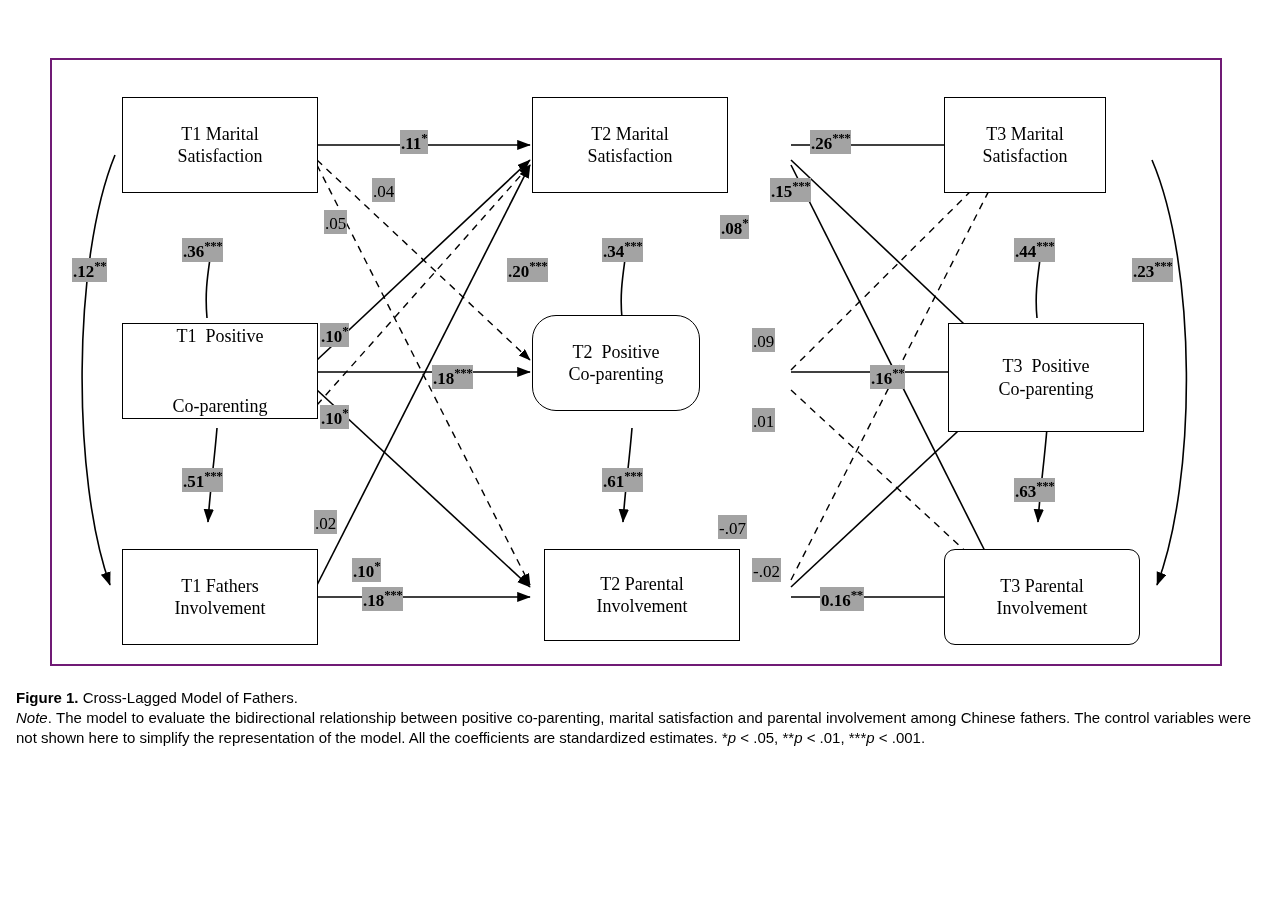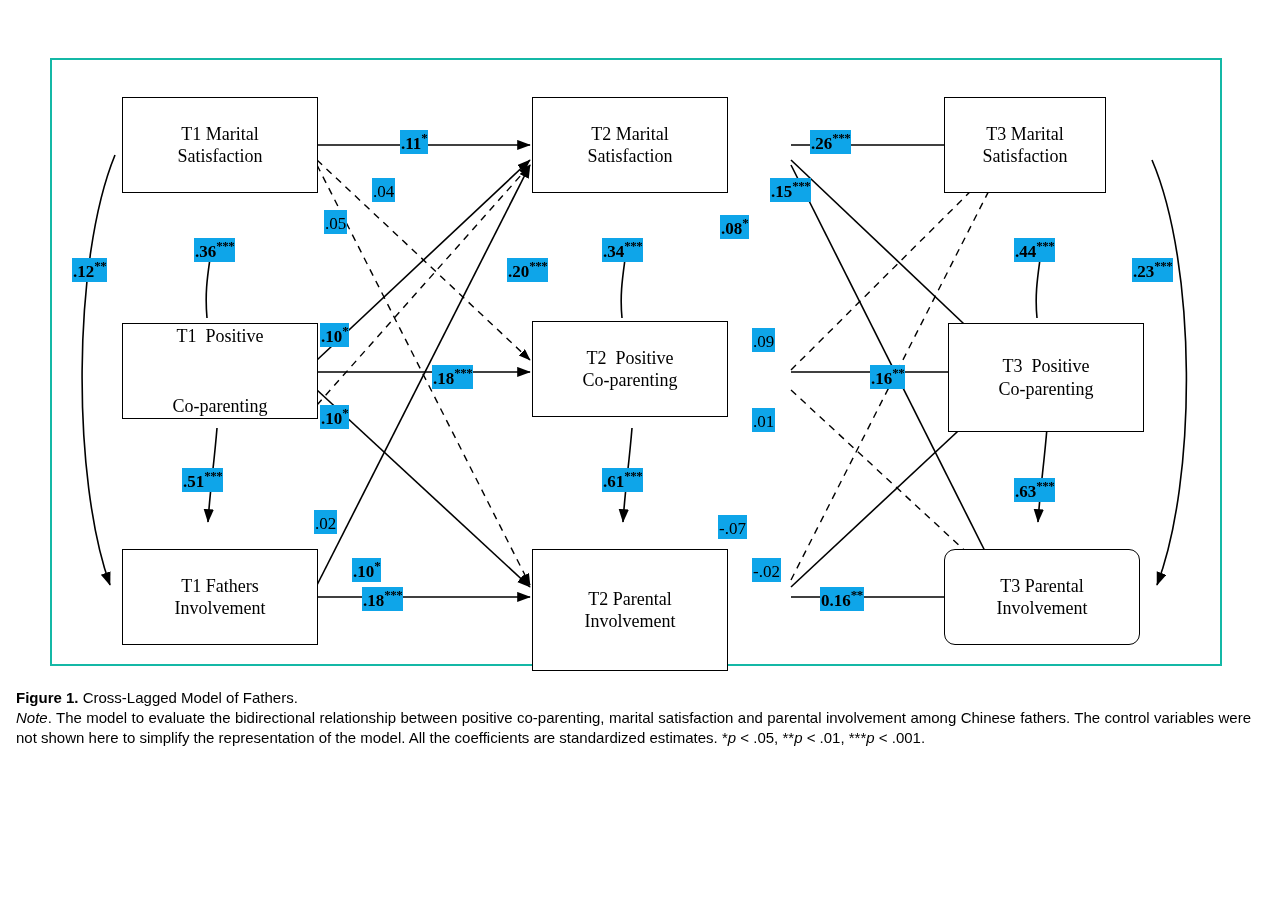--- a/index.html
+++ b/index.html
@@ -14,21 +14,21 @@
     color: #000000;
     position: relative;
     overflow: hidden;
   }
   #figure-wrap {
     position: absolute;
     left: 50px;
     top: 58px;
     width: 1172px;
     height: 608px;
-    border: 2px solid #14b8a6;
+    border: 2px solid #701a75;
     box-sizing: border-box;
     background: #ffffff;
     text-decoration: underline;
   }
   #diagram-svg {
     position: absolute;
     left: 0;
     top: 0;
   }
   .node-box {
@@ -43,21 +43,21 @@
     font-family: "Liberation Serif", serif;
     font-size: 18px;
     line-height: 1.25;
     text-align: center;
   }
   .node-line { display: block; white-space: pre; }
   .edge-label {
     position: absolute;
     font-family: "Liberation Serif", serif;
     font-size: 17px;
-    background: #0ea5e9;
+    background: #a3a3a3;
     padding: 0 1px;
     white-space: nowrap;
   }
   .edge-label.bold { font-weight: bold; }
   .sup { font-size: 13px; vertical-align: super; letter-spacing: -0.5px; }
   #caption {
     position: absolute;
     left: 16px;
     top: 688px;
     width: 1235px;
@@ -136,34 +136,34 @@
   </div>
   <div class="node-box" style="left:892px; top:37px; width:162px; height:96px;">
     <span class="node-line">T3 Marital</span>
     <span class="node-line">Satisfaction</span>
   </div>
 
   <div class="node-box" style="left:70px; top:263px; width:196px; height:96px;gap:48px;">
     <span class="node-line">T1  Positive</span>
     <span class="node-line">Co-parenting</span>
   </div>
-  <div class="node-box" style="left:480px; top:261px; width:196px; height:96px;">
+  <div class="node-box" style="left:480px; top:255px; width:168px; height:96px;border-radius:24px;">
     <span class="node-line">T2  Positive</span>
     <span class="node-line">Co-parenting</span>
   </div>
   <div class="node-box" style="left:896px; top:263px; width:196px; height:109px;">
     <span class="node-line">T3  Positive</span>
     <span class="node-line">Co-parenting</span>
   </div>
 
   <div class="node-box" style="left:70px; top:489px; width:196px; height:96px;">
     <span class="node-line">T1 Fathers</span>
     <span class="node-line">Involvement</span>
   </div>
-  <div class="node-box" style="left:480px; top:489px; width:196px; height:122px;">
+  <div class="node-box" style="left:492px; top:489px; width:196px; height:92px;">
     <span class="node-line">T2 Parental</span>
     <span class="node-line">Involvement</span>
   </div>
   <div class="node-box" style="left:892px; top:489px; width:196px; height:96px;border-radius:11px;">
     <span class="node-line">T3 Parental</span>
     <span class="node-line">Involvement</span>
   </div>
 
   <div class="edge-label bold" style="left:348px; top:70px;">
     <span>.11</span><span class="sup">*</span>
@@ -177,21 +177,21 @@
   <div class="edge-label" style="left:272px; top:150px;">
     <span>.05</span><span class="sup"></span>
   </div>
   <div class="edge-label bold" style="left:718px; top:118px;">
     <span>.15</span><span class="sup">***</span>
   </div>
   <div class="edge-label bold" style="left:668px; top:155px;">
     <span>.08</span><span class="sup">*</span>
   </div>
 
-  <div class="edge-label bold" style="left:130px; top:178px;margin-left:12px;">
+  <div class="edge-label bold" style="left:130px; top:178px;">
     <span>.36</span><span class="sup">***</span>
   </div>
   <div class="edge-label bold" style="left:550px; top:178px;">
     <span>.34</span><span class="sup">***</span>
   </div>
   <div class="edge-label bold" style="left:962px; top:178px;">
     <span>.44</span><span class="sup">***</span>
   </div>
 
   <div class="edge-label bold" style="left:20px; top:198px;">

